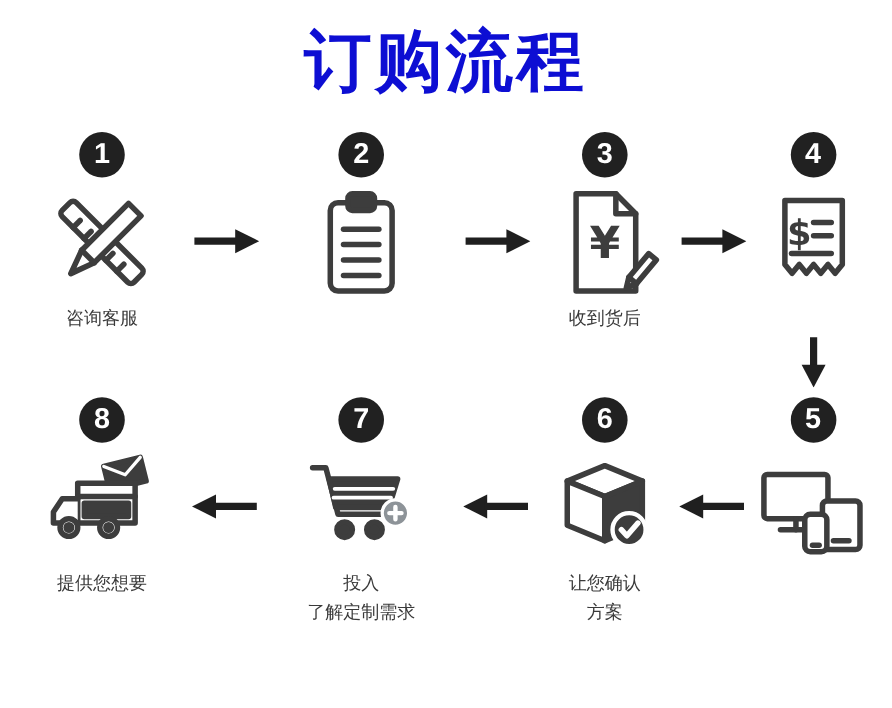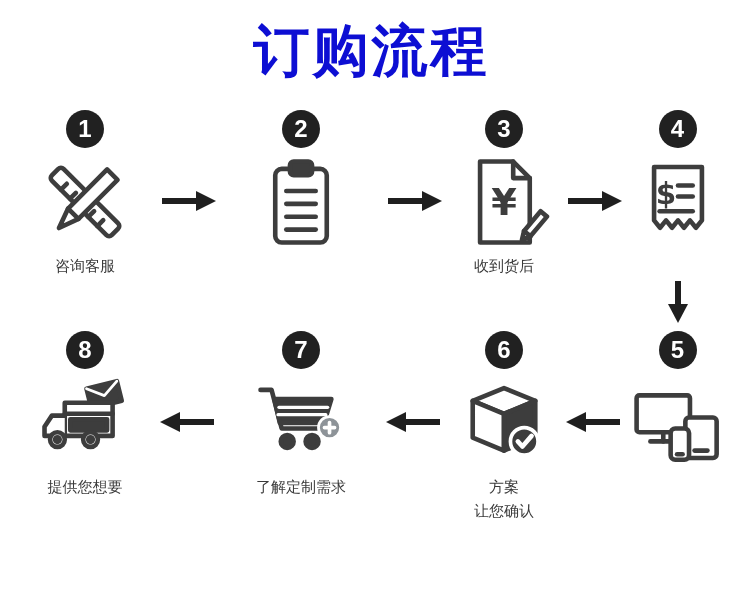--- a/index.html
+++ b/index.html
@@ -164,20 +164,21 @@
           <path d="M21,24 H83 L75,50 H27 Z" style="fill:#3d3d3d"></path>
           <line x1="26" y1="33" x2="79" y2="33" style="stroke:#fff;stroke-width:3.5"></line>
           <line x1="25" y1="41" x2="77" y2="41" style="stroke:#fff;stroke-width:3.5"></line>
           <circle cx="35" cy="70" r="7" style="fill:#3d3d3d"></circle>
           <circle cx="62" cy="70" r="7" style="fill:#3d3d3d"></circle>
           <circle cx="81" cy="55" r="12" style="fill:#8d9398;stroke:#fff;stroke-width:3"></circle>
           <path d="M81,49.5 V60.5 M75.5,55 H86.5" style="stroke:#fff;stroke-width:4"></path>
         </svg>
       </div>
       <div class="label">
+        <div>投入</div>
         <div>了解定制需求</div>
       </div>
     </div>
 
     <div class="arrow-cell r3">
       <svg class="arr" width="56" height="26" viewBox="0 0 56 26">
           <polygon points="20,3 0,13 20,23"></polygon>
           <line x1="18" y1="13" x2="54" y2="13"></line>
         </svg>
     </div>
@@ -187,22 +188,22 @@
       <div class="ic">
         <svg viewBox="0 0 100 100">
           <path d="M50,12 L84,26 L50,40 L16,26 Z" style="fill:#fff"></path>
           <path d="M16,26 L50,40 L50,80 L16,66 Z" style="fill:#fff"></path>
           <path d="M84,26 L50,40 L50,80 L84,66 Z" style="fill:#3d3d3d"></path>
           <circle cx="72" cy="70" r="15" style="fill:#3d3d3d;stroke:#fff;stroke-width:4"></circle>
           <path d="M65,70 L70,75.5 L80,64" style="stroke:#fff;stroke-width:5"></path>
         </svg>
       </div>
       <div class="label">
+        <div>让您确认</div>
         <div>方案</div>
-        <div>让您确认</div>
       </div>
     </div>
 
     <div class="arrow-cell r3">
       <svg class="arr" width="56" height="26" viewBox="0 0 56 26">
           <polygon points="20,3 0,13 20,23"></polygon>
           <line x1="18" y1="13" x2="54" y2="13"></line>
         </svg>
     </div>
 

